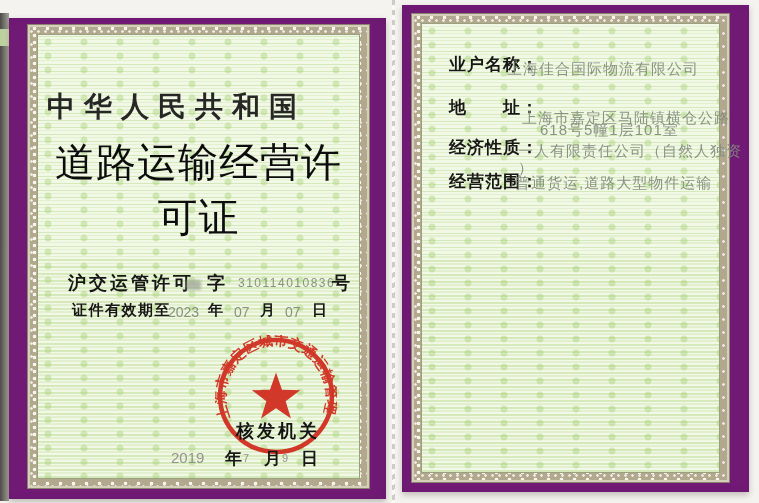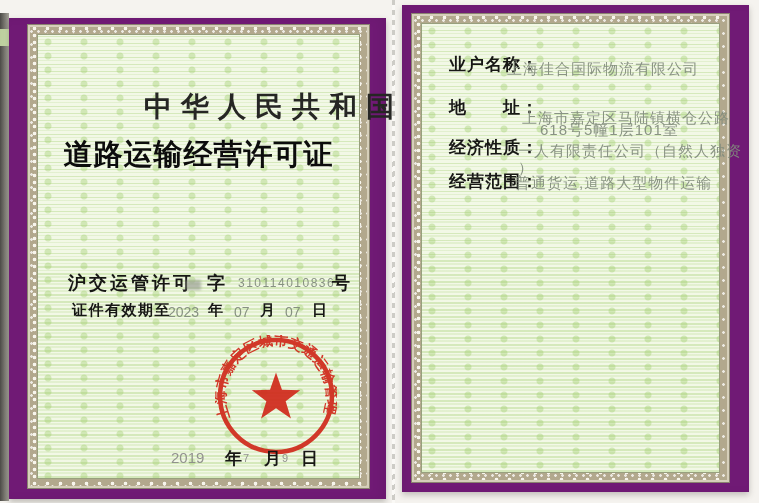--- a/index.html
+++ b/index.html
@@ -48,27 +48,27 @@
     background-color:#f2f8e6;
     background-image:
       radial-gradient(circle 5px at 10px 7px, rgba(160,205,110,.40) 0 3px, transparent 4px),
       repeating-linear-gradient(0deg,
         rgba(146,198,88,.30) 0 1.5px, transparent 1.5px 4px,
         rgba(146,198,88,.16) 4px 5.5px, transparent 5.5px 7px);
     background-size:36px 14px,auto;
   }
   
   .country{
-    position:absolute;left:0;top:53px;width:100%;text-align:right;
+    position:absolute;left:0;top:53px;width:100%;text-align:left;
     font-family:"Liberation Serif", serif;
-    font-size:28px;font-weight:600;letter-spacing:9px;color:#262624;text-indent:9px;padding-left:44px;
+    font-size:28px;font-weight:600;letter-spacing:9px;color:#262624;text-indent:9px;
   }
   .doc-title{
     position:absolute;left:0;top:100px;width:100%;text-align:center;
-    font-size:29px;font-weight:700;letter-spacing:1px;color:#0c0c0c;
+    font-size:40px;font-weight:400;letter-spacing:1px;color:#0c0c0c;
   }
   .subtitle{
     position:absolute;left:0;top:181px;width:100%;text-align:center;
     font-family:"Liberation Serif", serif;
     font-size:23px;font-weight:600;letter-spacing:7px;color:#1d1d1b;text-indent:7px;
   }
   .lline{position:absolute;left:0;top:0;width:100%;height:0;}
   .lbl{position:absolute;color:#161614;font-weight:700;white-space:nowrap;}
   .typed{position:absolute;color:#7f897b;font-weight:500;white-space:nowrap;opacity:.92;}
   .smudge{position:absolute;width:15px;height:10px;background:#9aa093;filter:blur(1.5px);opacity:.7;}
@@ -117,20 +117,21 @@
 
         <svg class="stamp" viewBox="0 0 120 120">
           <circle cx="60" cy="60" r="55" fill="none" stroke="#d0291b" stroke-width="4.5"></circle>
           <path id="stampArc" d="M 14.7,81.1 A 50,50 0 1 1 105.3,81.1" fill="none"></path>
           <text fill="#d0291b" font-size="13.5" font-weight="bold" letter-spacing="0.5">
             <textPath href="#stampArc">上海市嘉定区城市交通运输管理所</textPath>
           </text>
           <polygon fill="#d0291b" points="60,37 65.9,53.9 83.8,54.3 69.5,65.1 74.7,82.2 60,72 45.3,82.2 50.5,65.1 36.2,54.3 54.1,53.9"></polygon>
         </svg>
 
+        <div class="issuer">核发机关</div>
 
         <div class="lline">
           <span class="typed" style="left:133px;top:414px;font-size:15px;color:#8b8b88;">2019</span>
           <span class="lbl" style="left:187px;top:412px;font-size:17px;">年</span>
           <span class="typed" style="left:205px;top:417px;font-size:11px;color:#8b8b88;">7</span>
           <span class="lbl" style="left:226px;top:412px;font-size:17px;">月</span>
           <span class="typed" style="left:244px;top:417px;font-size:11px;color:#8b8b88;">9</span>
           <span class="lbl" style="left:263px;top:412px;font-size:17px;">日</span>
         </div>
 

